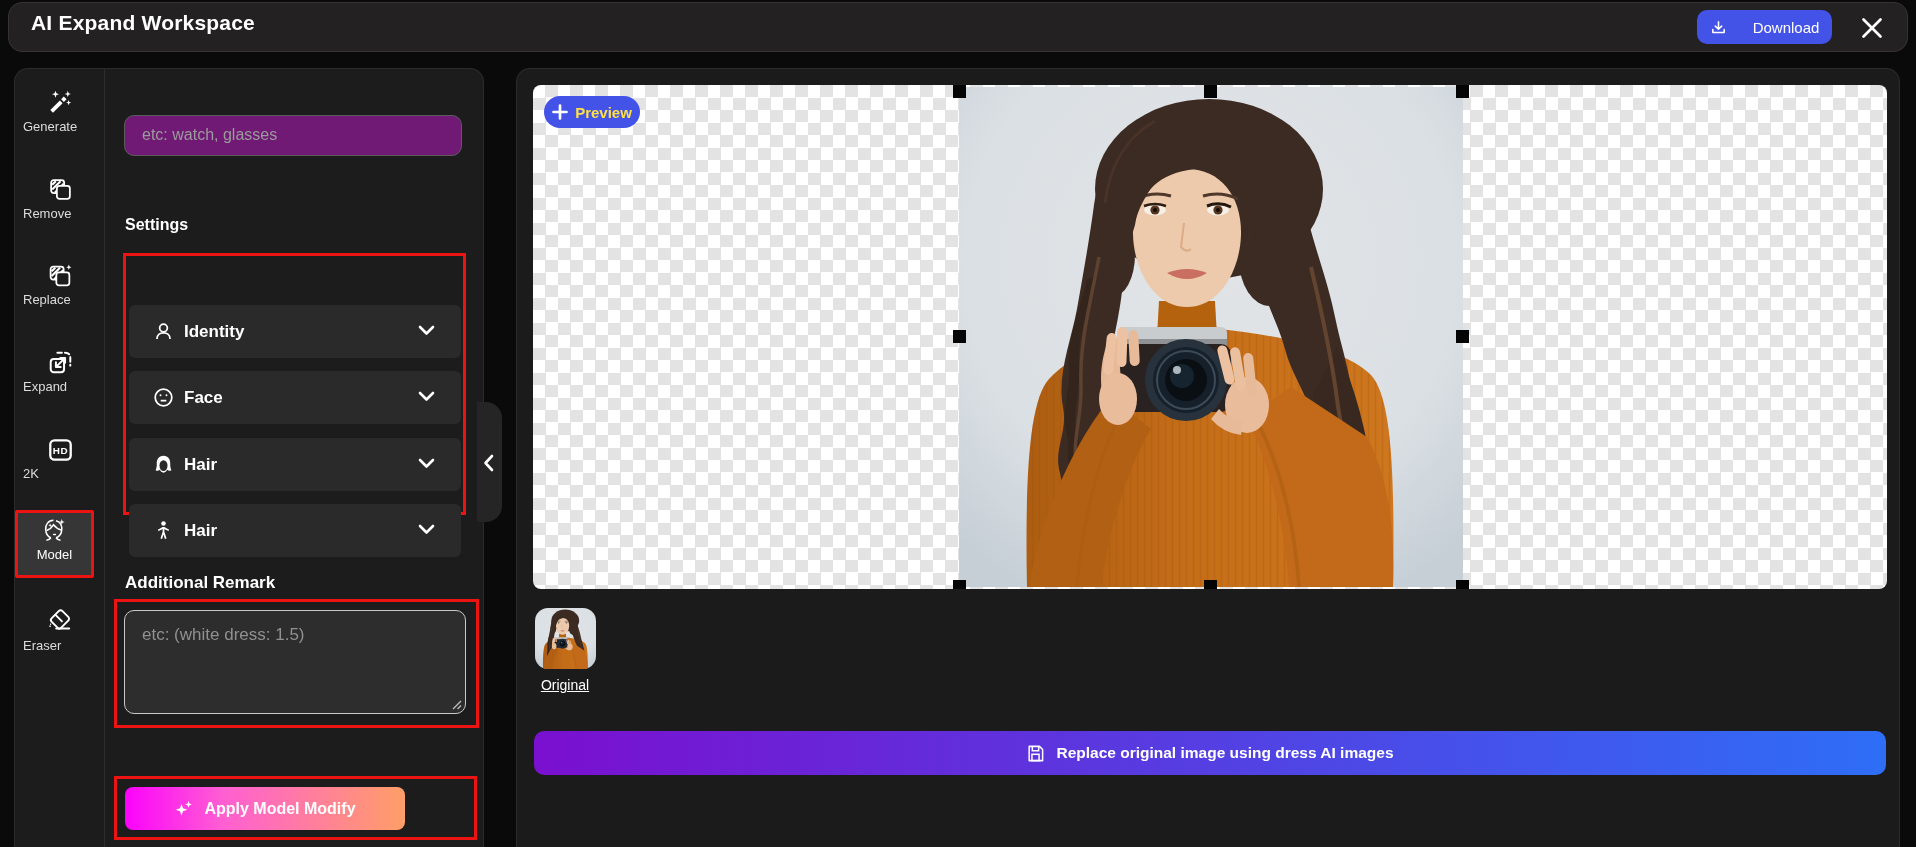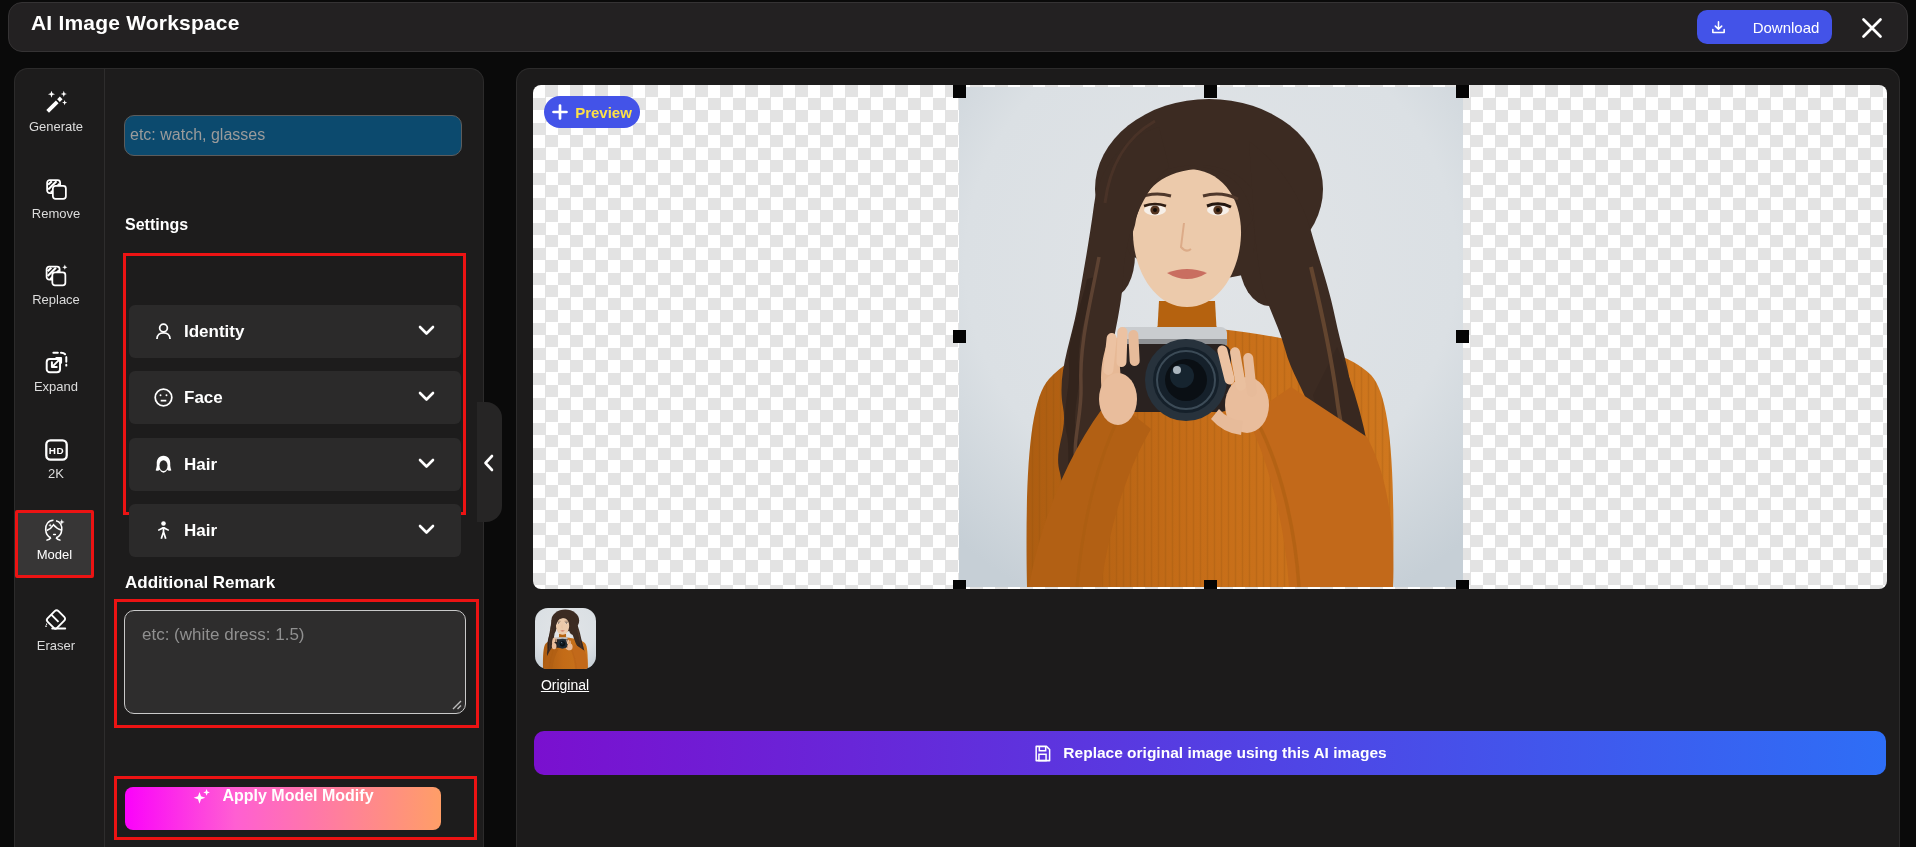--- a/index.html
+++ b/index.html
@@ -6,41 +6,41 @@
 html,body { width:1916px; height:847px; background:#0a0a0a; font-family:"Liberation Sans",sans-serif; overflow:hidden; }
 body { position:relative; }
 .topbar { position:absolute; left:8px; top:2px; width:1900px; height:50px; background:#232122; border:1px solid #353334; border-radius:14px; }
 .title { position:absolute; left:22px; top:8px; font-size:21px; font-weight:bold; color:#fff; letter-spacing:.2px; }
 .dlbtn { position:absolute; left:1688px; top:7px; width:135px; height:34px; background:#4353e8; border-radius:10px; color:#fff; font-size:15px; display:flex; align-items:center; justify-content:center; gap:26px; }
 .closex { position:absolute; left:1850px; top:12px; width:26px; height:26px; }
 
 
 .leftpanel { position:absolute; left:14px; top:68px; width:470px; height:779px; background:#1d1c1c; border:1px solid #2c2b2b; border-bottom:none; border-radius:14px 14px 0 0; }
 .sideline { position:absolute; left:89px; top:0; width:1px; height:779px; background:#2e2d2d; }
-.sbitem { position:absolute; left:0; width:82px; text-align:center; color:#dcdcdc; font-size:13px; }
+.sbitem { position:absolute; left:0; width:82px; color:#dcdcdc; font-size:13px;padding-left:8px; }
 .sbitem svg { display:block; margin:0 auto 4px; }
 .modelbox { position:absolute; left:0px; top:441px; width:79px; height:68px; background:#373636; border:3px solid #ec1313; border-radius:2px; text-align:center; color:#fff; font-size:13px; }
 .modelbox svg { display:block; margin:4px auto 3px; }
 .colltab { position:absolute; left:462px; top:333px; width:25px; height:120px; background:#262525; border-radius:0 16px 16px 0; }
 .colltab svg { position:absolute; left:6px; top:52px; }
 
 
-.pinput { position:absolute; left:109px; top:46px; width:338px; height:41px; border:1.5px solid #5c5c5c; border-radius:10px; background:#0c4a6e; color:#9b9b9b; font-size:16px; line-height:38px; padding-left:5px; }
+.pinput { position:absolute; left:109px; top:46px; width:338px; height:41px; border:1.5px solid #5c5c5c; border-radius:10px; background:#701a75; color:#9b9b9b; font-size:16px; line-height:38px; padding-left:17px; }
 .settings-h { position:absolute; left:110px; top:147px; color:#fff; font-size:16px; font-weight:bold; }
 .redbox1 { position:absolute; left:108px; top:184px; width:343px; height:262px; border:3px solid #ec1313; }
 .srow { position:absolute; left:114px; width:332px; height:53px; background:#2b2a2a; border-radius:6px; color:#fff;margin-top:48px; }
 .srow .sicon { position:absolute; left:24px; top:16px; }
 .srow .slab { position:absolute; left:55px; top:17px; font-size:17px; font-weight:bold; }
 .srow .chev { position:absolute; right:26px; top:20px; }
 .remark-h { position:absolute; left:110px; top:504px; color:#fff; font-size:17px; font-weight:bold; }
 .redbox2 { position:absolute; left:99px; top:530px; width:365px; height:129px; border:3px solid #ec1313; }
 .parea { position:absolute; left:109px; top:541px; width:342px; height:104px; background:#2e2d2d; border:1px solid #c9c9c9; border-radius:10px; color:#909090; font-size:17px; padding:14px 0 0 17px; }
 .parea .rz { position:absolute; right:3px; bottom:3px; }
 .redbox3 { position:absolute; left:99px; top:707px; width:363px; height:64px; border:3px solid #ec1313; }
-.applybtn { position:absolute; left:110px; top:718px; width:316px; height:43px; border-radius:8px; background:linear-gradient(90deg,#fb02fb,#ff5fd2 35%,#ff9e67); color:#fff; font-size:16px; font-weight:bold; display:flex; justify-content:center; gap:10px; }
+.applybtn { position:absolute; left:110px; top:718px; width:280px; height:43px; border-radius:8px; background:linear-gradient(90deg,#fb02fb,#ff5fd2 35%,#ff9e67); color:#fff; font-size:16px; font-weight:bold; display:flex; align-items:center; justify-content:center; gap:10px; }
 
 
 .mainpanel { position:absolute; left:516px; top:68px; width:1384px; height:779px; background:#1c1b1b; border:1px solid #2c2b2b; border-bottom:none; border-radius:14px 14px 0 0; }
 .canvas { position:absolute; left:16px; top:16px; width:1354px; height:504px; border-radius:8px; overflow:hidden; background:repeating-conic-gradient(#e3e3e3 0% 25%, #ffffff 0% 50%) 0 0 / 25px 25px; }
 .photo { position:absolute; left:426px; top:2px; width:504px; height:500px; }
 .handle { position:absolute; width:13px; height:13px; background:#050505; }
 .previewbtn { position:absolute; left:11px; top:11px; width:96px; height:32px; border-radius:17px; background:#4353e8; color:#fde047; font-size:15px; font-weight:bold; display:flex; align-items:center; justify-content:center; gap:7px; }
 .thumb { position:absolute; left:18px; top:539px; width:61px; height:61px; border-radius:13px; overflow:hidden; }
 .origlab { position:absolute; left:17px; top:608px; width:62px; text-align:center; color:#fff; font-size:14px;text-decoration:underline; }
 .bigbtn { position:absolute; left:17px; top:662px; width:1352px; height:44px; border-radius:10px; background:linear-gradient(90deg,#7a10cf,#2e6ef6); color:#fff; font-size:15.5px; font-weight:bold; display:flex; align-items:center; justify-content:center; gap:11px; }
@@ -133,21 +133,21 @@
   <ellipse cx="288" cy="318" rx="22" ry="28" fill="#e9bd9c"></ellipse>
   <rect x="262" y="258" width="10" height="40" rx="5" fill="#ecc2a2" transform="rotate(-14 267 278)"></rect>
   <rect x="274" y="260" width="10" height="44" rx="5" fill="#eac09f" transform="rotate(-10 279 282)"></rect>
   <rect x="286" y="266" width="10" height="44" rx="5" fill="#e7bb9a" transform="rotate(-6 291 288)"></rect>
   <path d="M252,332 Q264,346 282,348 L284,334 Q268,332 260,322 Z" fill="#e7bb9a"></path>
 </symbol>
 </defs>
 </svg>
 
 <div class="topbar">
-  <div class="title">AI Image Workspace</div>
+  <div class="title">AI Expand Workspace</div>
   <div class="dlbtn">
     <svg width="17" height="17" viewBox="0 0 24 24" fill="none" stroke="#fff" stroke-width="2.2" stroke-linecap="round" stroke-linejoin="round">
         <path d="M12 4 L12 14 M7.5 10 L12 14.5 L16.5 10 M4 15 L4 19 L20 19 L20 15"></path>
       </svg>
     <span>Download</span>
   </div>
   <svg class="closex" viewBox="0 0 26 26">
       <path d="M4.5 4.5 L21.5 21.5 M21.5 4.5 L4.5 21.5" stroke="#fff" stroke-width="2.7" stroke-linecap="round"></path>
     </svg>
 </div>
@@ -312,15 +312,15 @@
         <use href="#photo"></use>
       </svg>
   </div>
   <div class="origlab">Original</div>
   <div class="bigbtn">
     <svg width="19" height="19" viewBox="0 0 24 24" fill="none" stroke="#fff" stroke-width="1.9">
         <path d="M4 3 L17 3 L21 7 L21 21 L4 21 Z" stroke-linejoin="round"></path>
         <path d="M8 3 L8 8.5 L16 8.5 L16 3"></path>
         <rect x="7.5" y="13" width="9" height="8"></rect>
       </svg>
-    <span>Replace original image using this AI images</span>
+    <span>Replace original image using dress AI images</span>
   </div>
 </div>
 
 </body></html>

